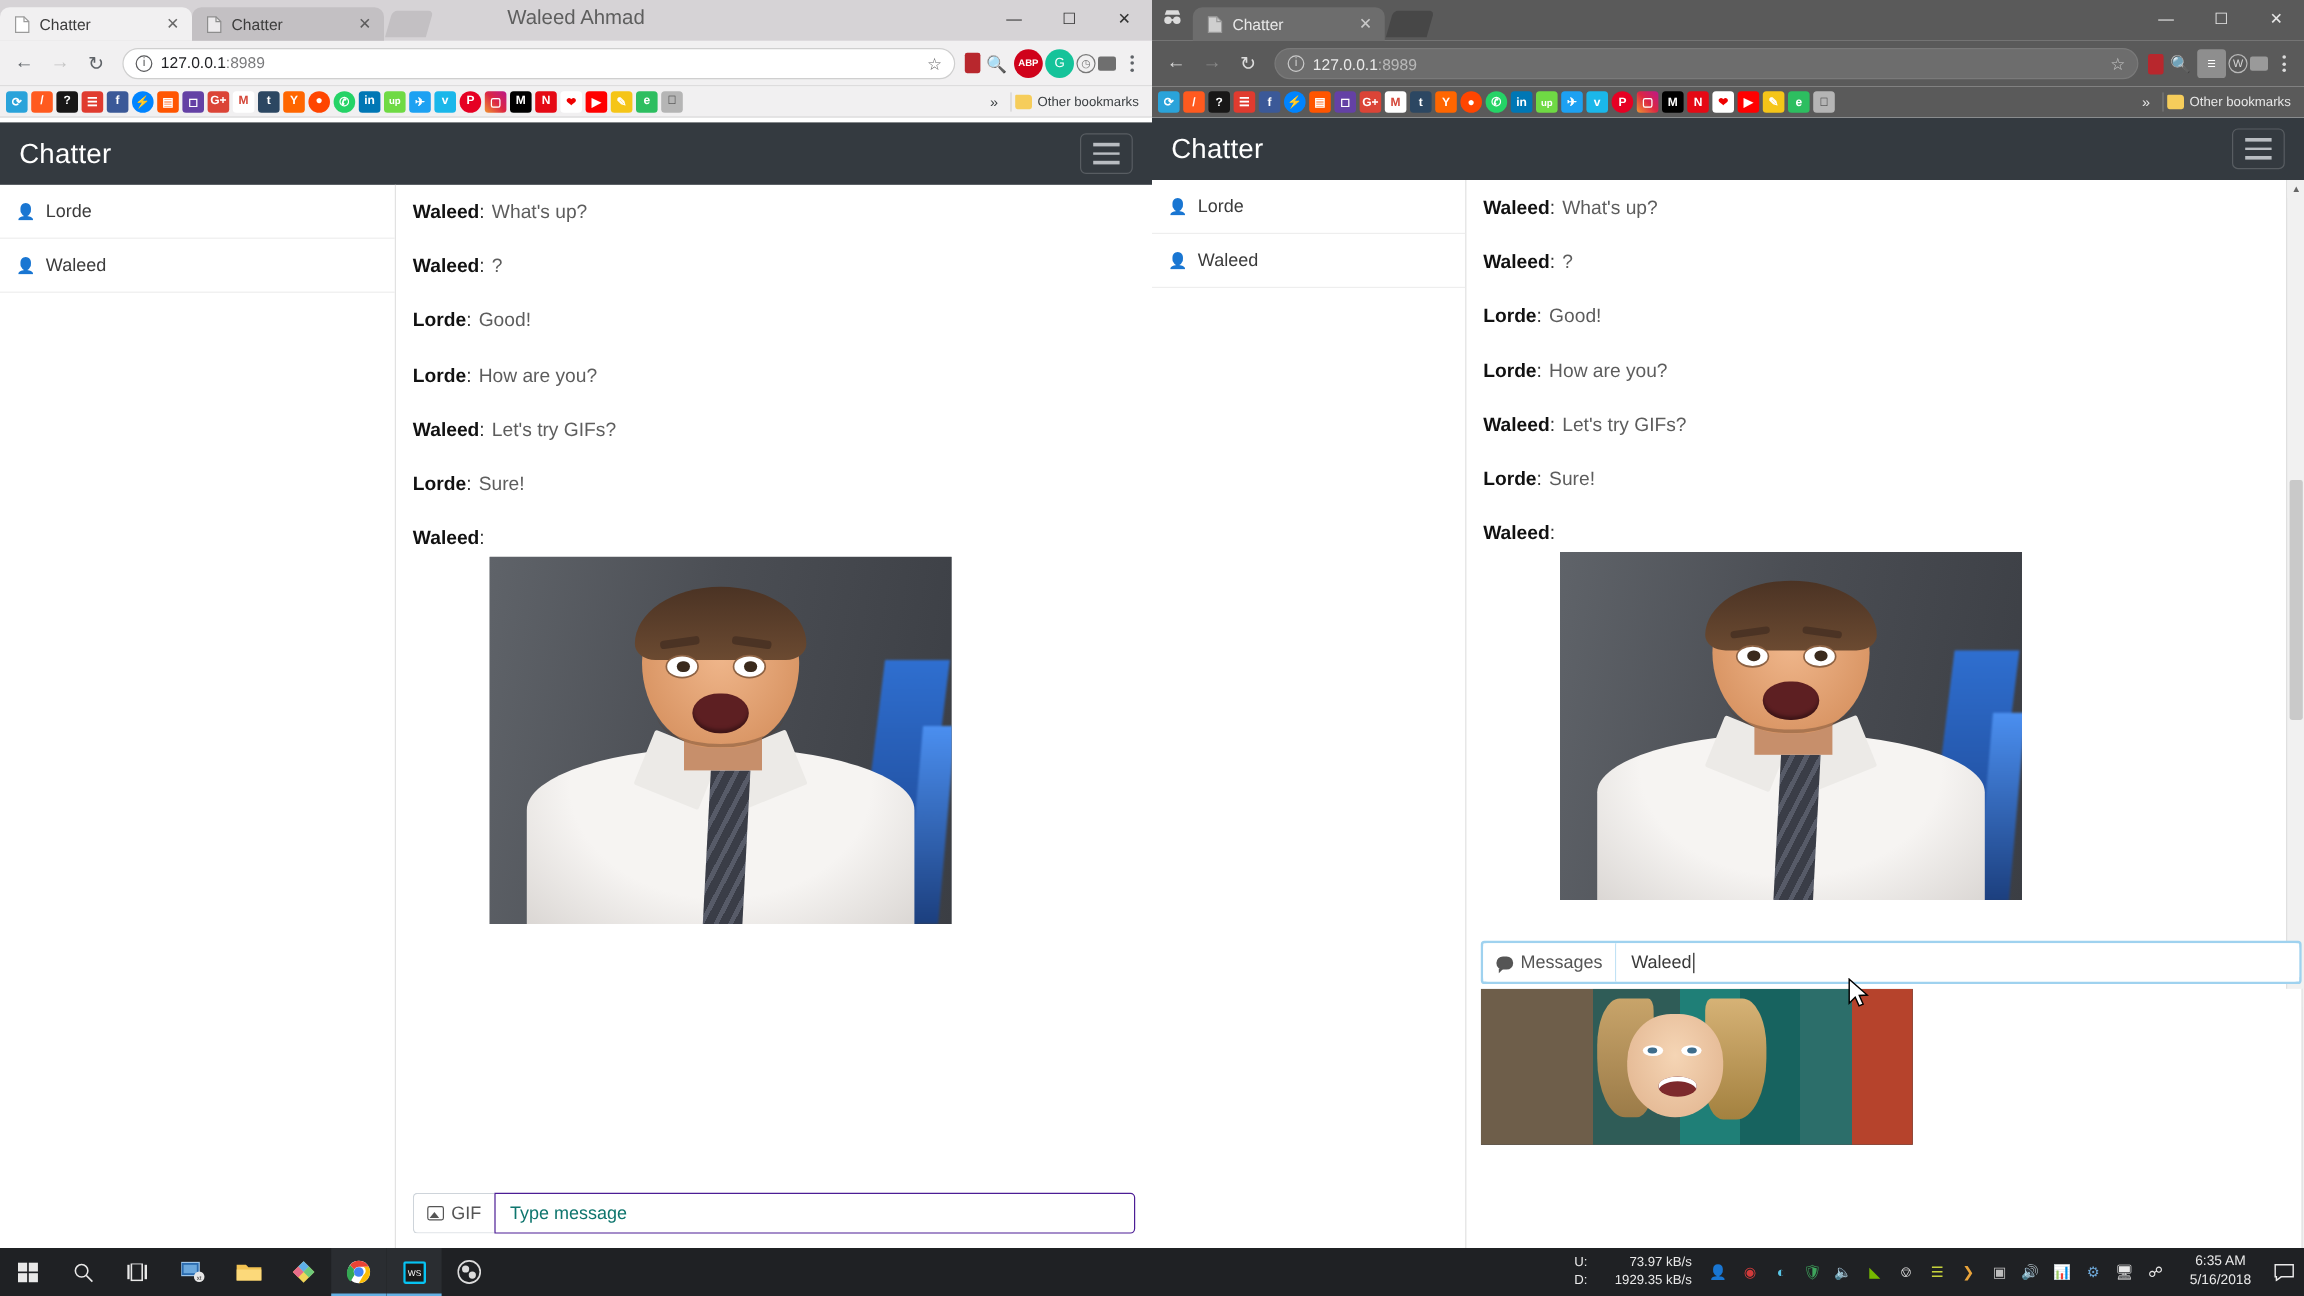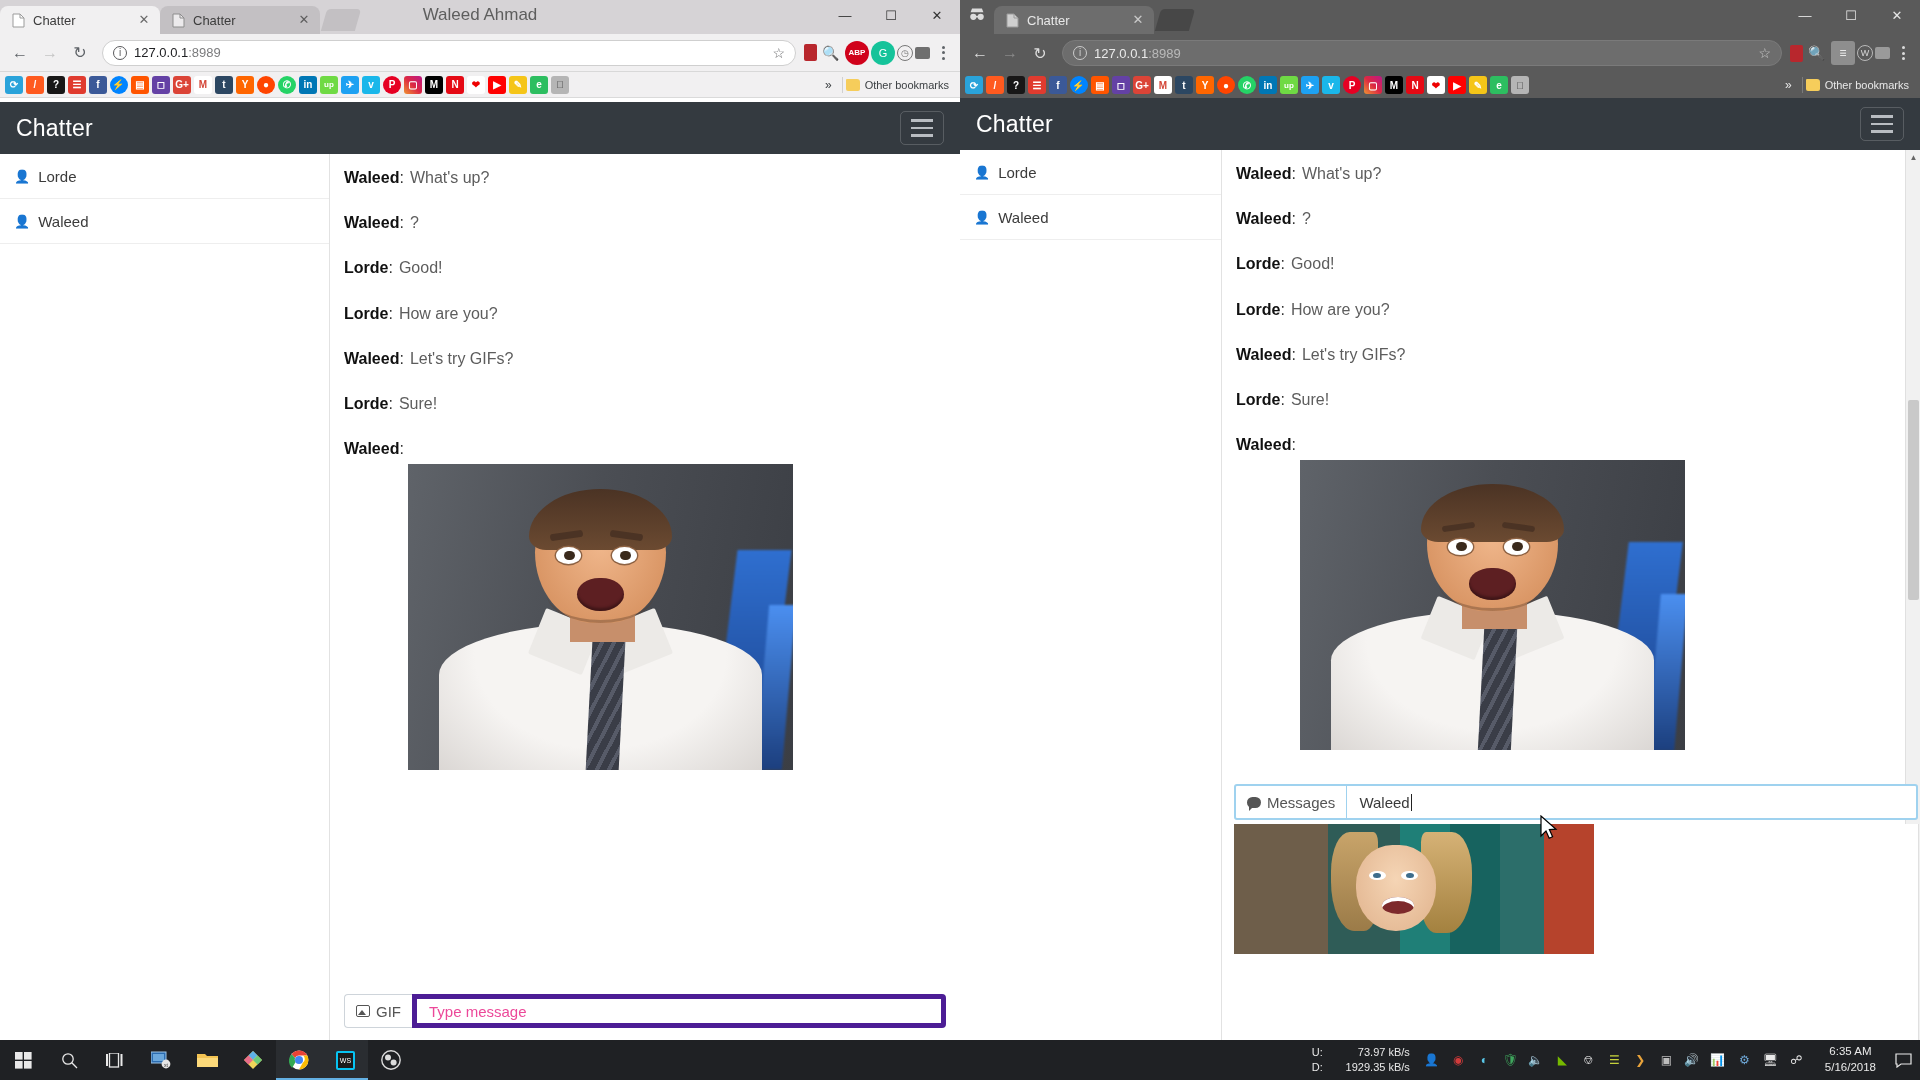--- a/index.html
+++ b/index.html
@@ -156,22 +156,22 @@
   .chat-scroll { position:absolute; right:0; top:0; bottom:0; width:15px; background:#f1f1f1;
     border-left:1px solid #e0e0e0; }
   .chat-scroll .thumb { position:absolute; left:2px; width:11px; background:#c9c9c9; border-radius:2px; }
   .sb-arrow { position:absolute; left:0; width:15px; height:15px; display:flex; align-items:center;
     justify-content:center; font-size:8px; color:#666; background:#f1f1f1; }
 
   
   .inputbar { position:absolute; left:14px; right:14px; bottom:12px; height:34px; display:flex; }
   .input-prefix { display:flex; align-items:center; gap:6px; padding:0 11px; border:1px solid #ced4da;
     border-right:none; border-radius:4px 0 0 4px; background:#fff; font-size:15px; color:#555; }
-  .input-field { flex:1; border:5px solid #4c1d95; border-radius:0 4px 4px 0; background:#fff;
-    display:flex; align-items:center; padding:0 12px; font-size:15px; color:#ec4899; }
+  .input-field { flex:1; border:1px solid #4c1d95; border-radius:0 4px 4px 0; background:#fff;
+    display:flex; align-items:center; padding:0 12px; font-size:15px; color:#0f766e; }
   .input-field.filled { color:#3a3a3a; }
   .caret { display:inline-block; width:1px; height:17px; background:#222; margin-left:1px; }
   .pic-ico { display:inline-block; width:14px; height:12px; border:1.6px solid #555; border-radius:2px;
     position:relative; }
   .pic-ico::after{ content:""; position:absolute; left:1px; bottom:1px; width:0; height:0;
     border-left:4px solid transparent; border-right:4px solid transparent; border-bottom:5px solid #555; }
   .bubble-ico { display:inline-block; width:14px; height:11px; background:#555; border-radius:6px;
     position:relative; }
   .bubble-ico::after{ content:""; position:absolute; left:2px; bottom:-3px; width:0; height:0;
     border-top:4px solid #555; border-right:4px solid transparent; }

